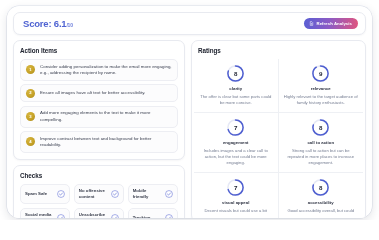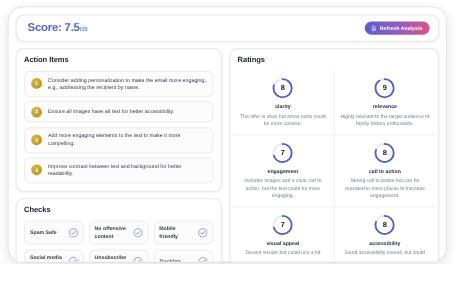--- a/index.html
+++ b/index.html
@@ -166,21 +166,21 @@
   }
 </style>
 </head>
 <body>
 
 <div class="page">
   <div class="shell">
 
     <div class="score-card">
       <div class="score-text">
-        <span>Score: 7.5</span><span class="suffix">/10</span>
+        <span>Score: 6.1</span><span class="suffix">/10</span>
       </div>
       <button class="refresh-btn">
         <span>
           <svg viewBox="0 0 16 16" fill="none" stroke="#ffffff" stroke-width="1.6">
             <path d="M4 2h5l3 3v9H4z"></path>
               <path d="M6 8h4M6 10.5h4"></path>
           </svg>
         </span>
         <span>Refresh Analysis</span>
       </button>

